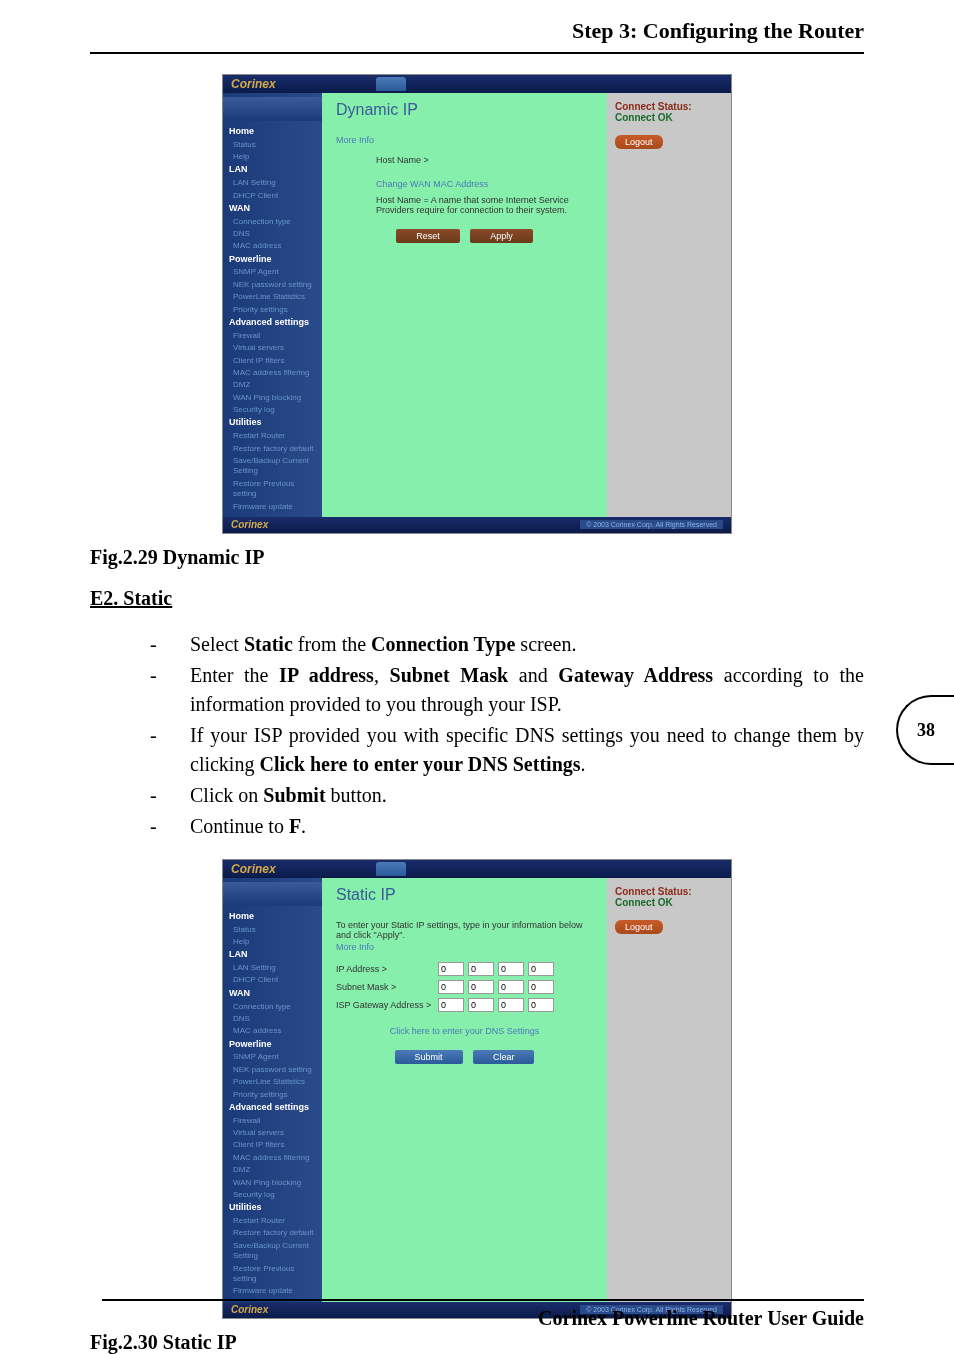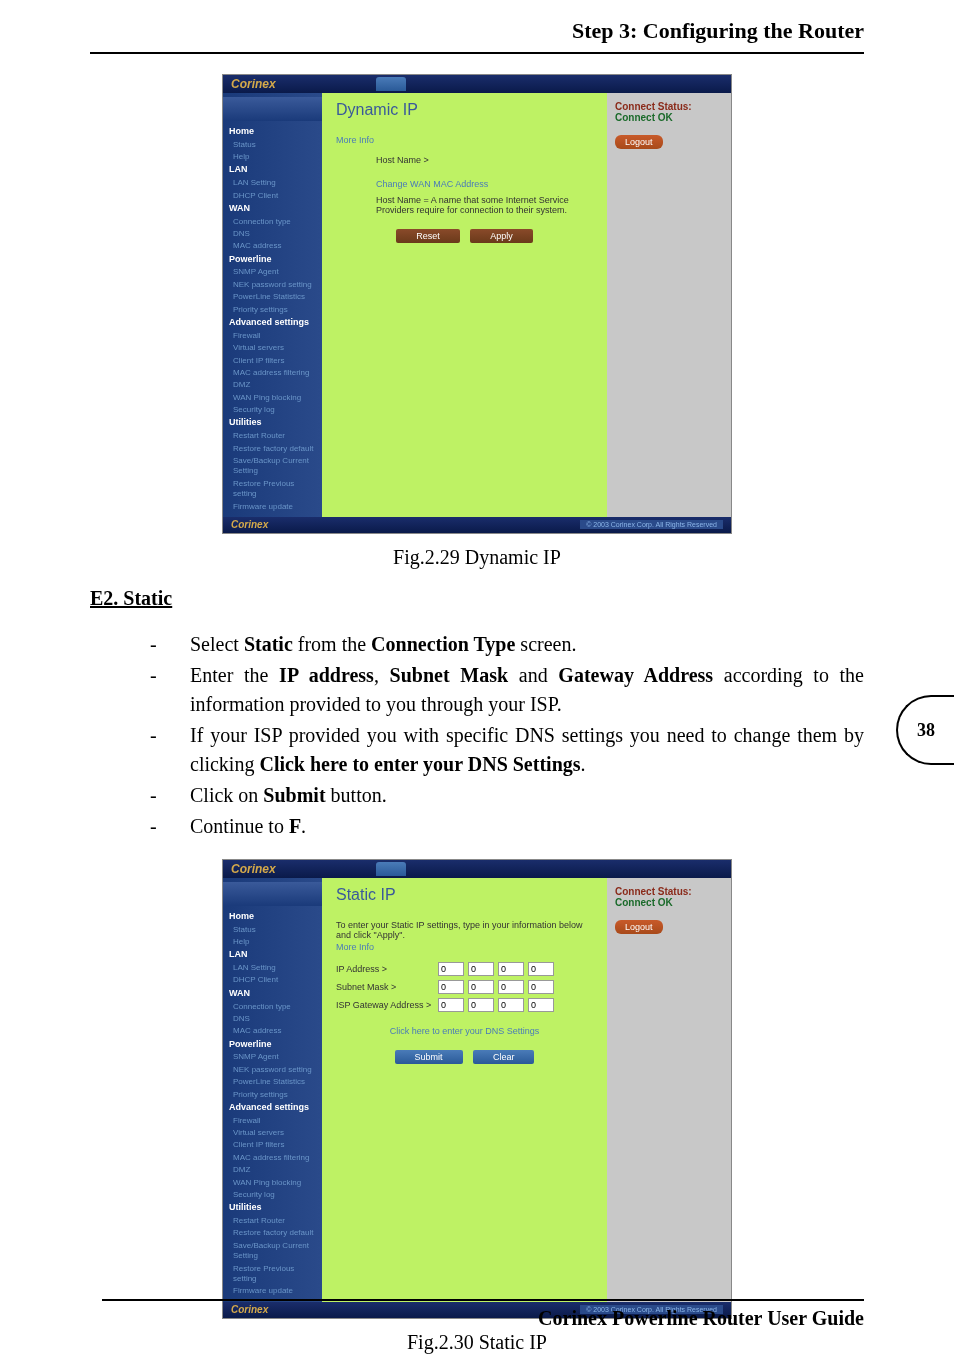--- a/index.html
+++ b/index.html
@@ -70,21 +70,21 @@
       color: #fff;
       font-weight: bold;
     }
     .ss-nav-item.sub {
       padding-left: 10px;
       color: #6a95c8;
       font-size: 8px;
     }
     .ss-main {
       flex: 1;
-      background: #bef264;
+      background: #86efac;
       padding: 8px 14px;
       font-family: Arial, sans-serif;
       position: relative;
     }
     .ss-right {
       width: 124px;
       background: #c8c8c8;
       padding: 8px;
       font-family: Arial, sans-serif;
     }
@@ -179,23 +179,24 @@
     }
     .ss-footer-right {
       background: #2a4a8a;
       color: #8bb5e8;
       font-size: 7px;
       font-style: normal;
       font-weight: normal;
       padding: 1px 6px;
     }
     .caption {
-      text-align: center;
+      text-align: left;
       font-size: 20px;
       margin: 12px 0 18px 0;
+      font-weight: bold;
     }
     .section-heading {
       font-weight: bold;
       font-size: 20px;
       text-decoration: underline;
       margin: 10px 0 20px 0;
     }
     .bullet-list {
       margin: 0 0 18px 60px;
     }

